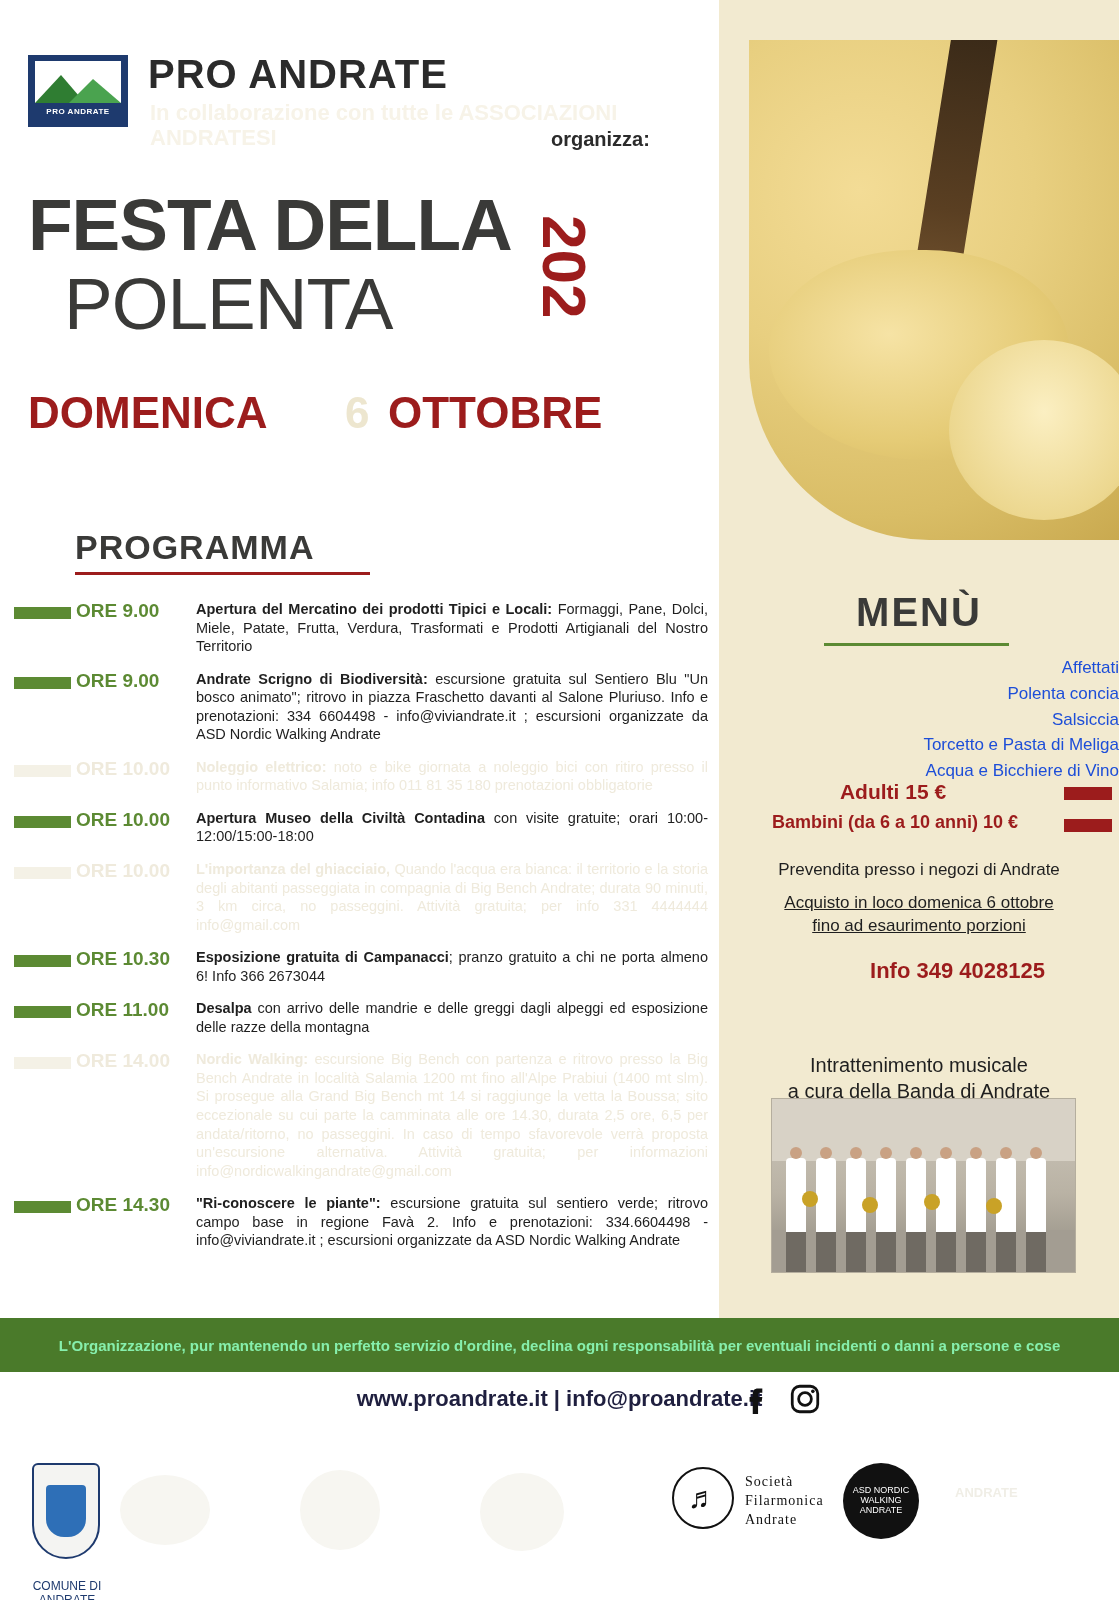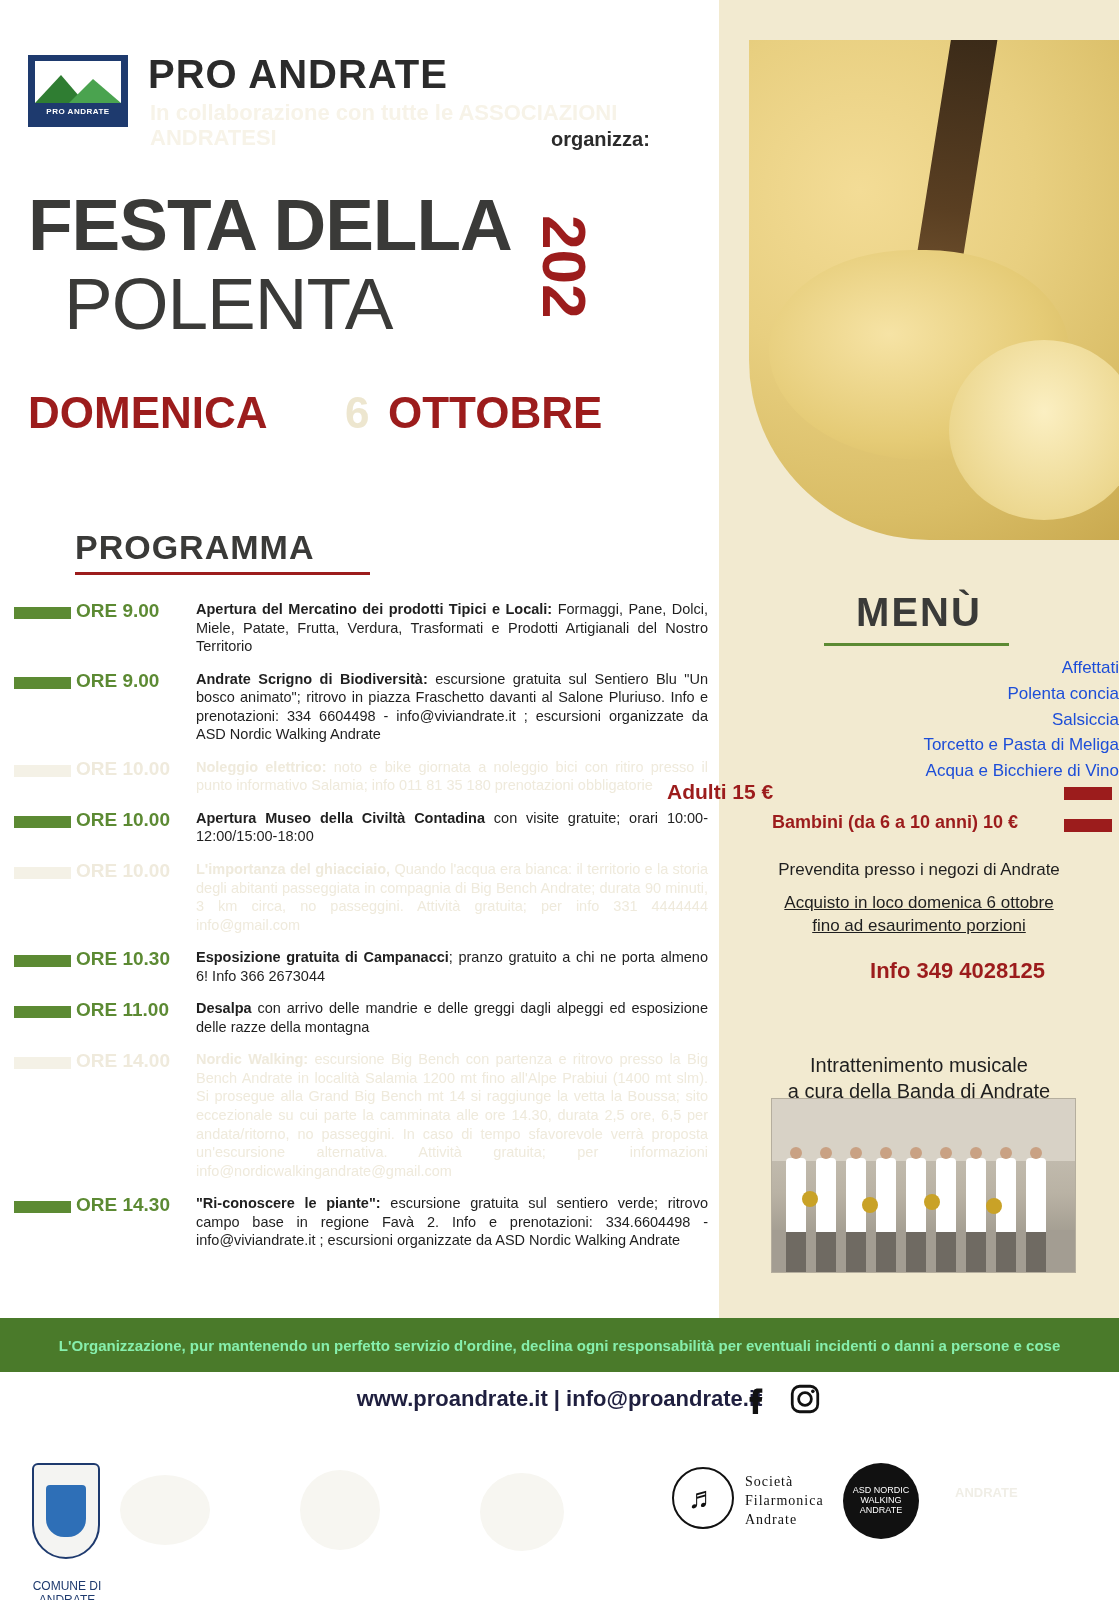--- a/index.html
+++ b/index.html
@@ -139,21 +139,21 @@
   .menu-title {
     position:absolute; right:0; top:590px; width:400px; text-align:center;
     font-size:40px; font-weight:bold; color:#3a3a38; letter-spacing:2px;
   }
   .menu-rule { position:absolute; right:110px; top:643px; width:185px; height:3px; background:#5c8a33; }
   .menu-items {
     position:absolute; right:0; top:655px; width:400px; text-align:right;
     font-size:17px; color:#1d4ed8; line-height:1.52;
   }
   .price-adulti {
-    position:absolute; right:0; top:780px; width:452px; text-align:left;
+    position:absolute; right:0; top:780px; width:452px; text-align:center;
     font-size:21px; font-weight:bold; color:#9c1c1c;
   }
   .price-bambini {
     position:absolute; right:0; top:812px; width:448px; text-align:center;
     font-size:18px; font-weight:bold; color:#9c1c1c;
   }
   .price-bar-1 { position:absolute; left:1064px; top:787px; width:48px; height:13px; background:#9c1c1c; }
   .price-bar-2 { position:absolute; left:1064px; top:819px; width:48px; height:13px; background:#9c1c1c; }
   .prevendita {
     position:absolute; right:0; top:860px; width:400px; text-align:center;

